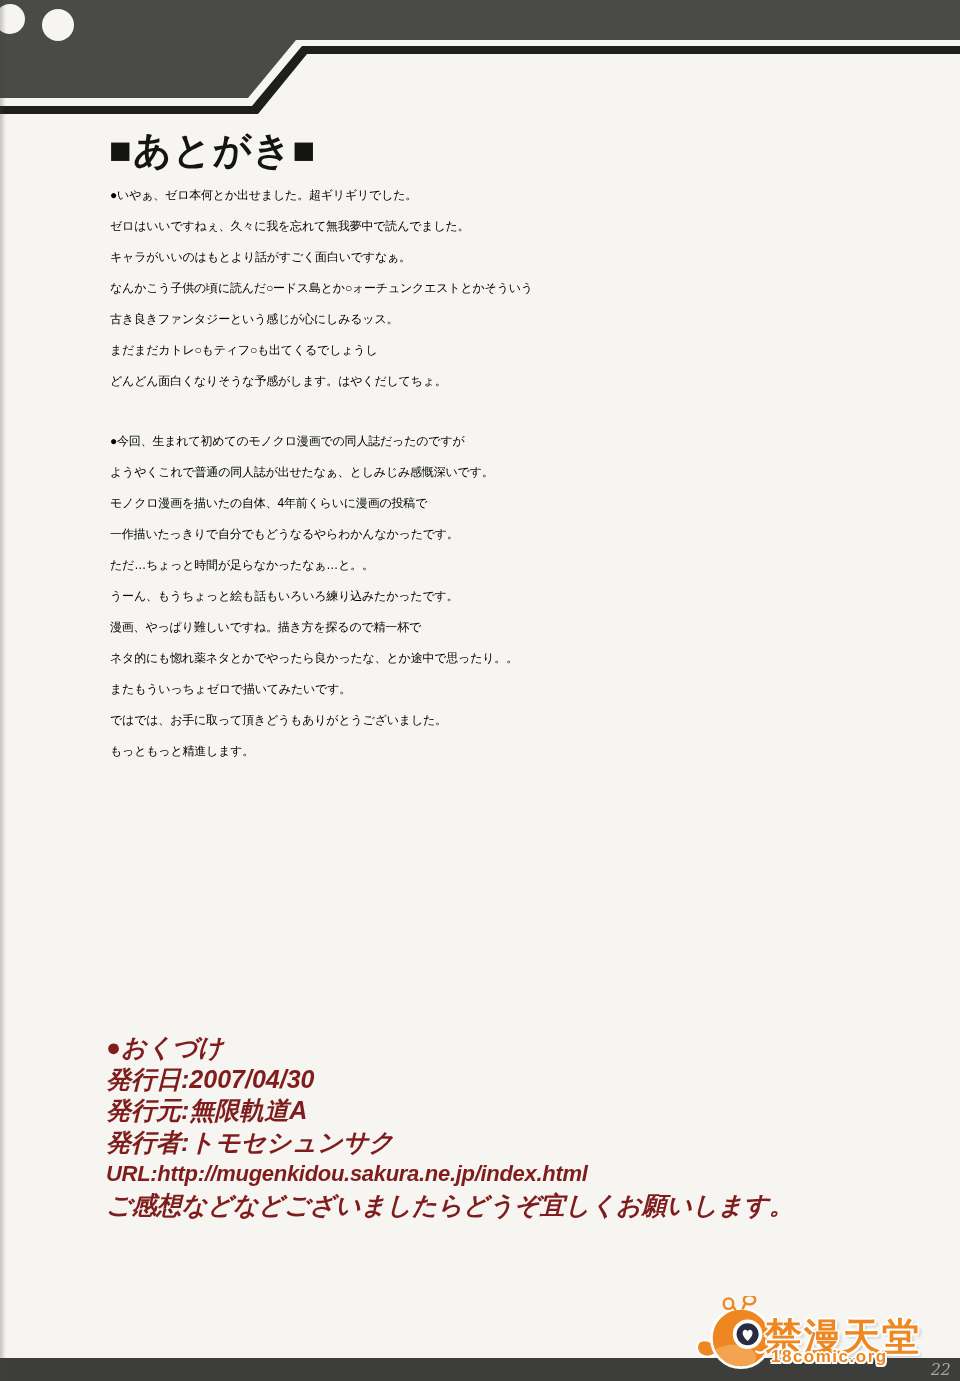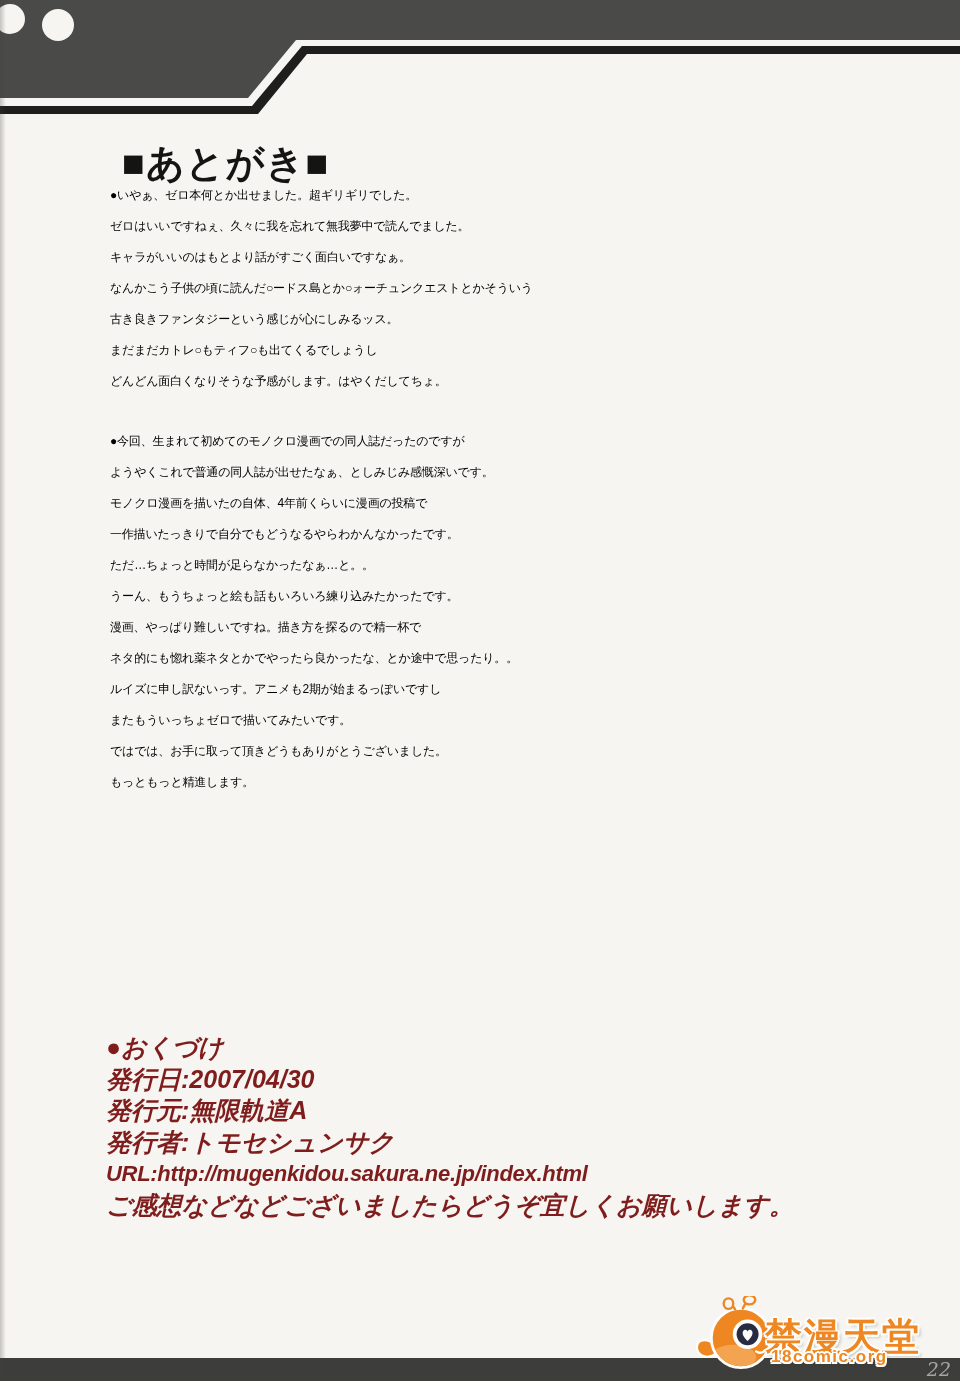--- a/index.html
+++ b/index.html
@@ -7,21 +7,21 @@
     position:relative; width:960px; height:1381px; margin:0 auto;
     background:#f6f5f2; overflow:hidden;
     font-family:"Liberation Sans","DejaVu Sans",sans-serif;
   }
   .banner { position:absolute; left:0; top:0; }
   .edge-shadow {
     position:absolute; left:0; top:0; bottom:0; width:6px; z-index:2;
     background:linear-gradient(to right, rgba(70,64,58,.28), rgba(70,64,58,0));
   }
   .title {
-    position:absolute; left:106px; top:122px; margin:16px;
+    position:absolute; left:106px; top:122px; margin:3px;
     font-size:38px; font-weight:bold; color:#141412; letter-spacing:1px;
     white-space:nowrap;
   }
   .para {
     position:absolute; left:102px; color:#000000;
     font-size:12px; line-height:31px; letter-spacing:-0.2px;
     white-space:nowrap;
     margin-left:8px;
   }
   .para1 { top:180px; }
@@ -32,21 +32,21 @@
     white-space:nowrap; letter-spacing:0;font-style:italic;
   }
   .c-line.latin { font-size:22px; line-height:31.5px; letter-spacing:-0.3px; }
   .footer-band {
     position:absolute; left:0; right:0; top:1358px; height:23px;
     background:#3d3d3b; z-index:1;
   }
   .page-num {
     position:absolute; right:9px; top:0px;
     font-family:"DejaVu Serif","Liberation Serif",serif; font-style:italic;
-    font-size:19px; color:#a6a6a3; line-height:23px;
+    font-size:16px; color:#a6a6a3; line-height:23px;
   }
   .watermark { position:absolute; left:695px; top:1292px; width:262px; height:89px; z-index:5; }
   .mascot { position:absolute; left:0; top:4px; }
   .wm-outline {
     color:#ee8722;
     text-shadow:
       -2px 0 0 #fdfdfb, 2px 0 0 #fdfdfb, 0 -2px 0 #fdfdfb, 0 2px 0 #fdfdfb,
       -1.5px -1.5px 0 #fdfdfb, 1.5px -1.5px 0 #fdfdfb,
       -1.5px 1.5px 0 #fdfdfb, 1.5px 1.5px 0 #fdfdfb,
       3px 3px 3px rgba(60,50,40,.25);
@@ -88,21 +88,20 @@
 
   <div class="para para2">
     <div class="line">●今回、生まれて初めてのモノクロ漫画での同人誌だったのですが</div>
     <div class="line">ようやくこれで普通の同人誌が出せたなぁ、としみじみ感慨深いです。</div>
     <div class="line">モノクロ漫画を描いたの自体、4年前くらいに漫画の投稿で</div>
     <div class="line">一作描いたっきりで自分でもどうなるやらわかんなかったです。</div>
     <div class="line">ただ…ちょっと時間が足らなかったなぁ…と。。</div>
     <div class="line">うーん、もうちょっと絵も話もいろいろ練り込みたかったです。</div>
     <div class="line">漫画、やっぱり難しいですね。描き方を探るので精一杯で</div>
     <div class="line">ネタ的にも惚れ薬ネタとかでやったら良かったな、とか途中で思ったり。。</div>
-    <div class="line">ルイズに申し訳ないっす。アニメも2期が始まるっぽいですし</div>
     <div class="line">またもういっちょゼロで描いてみたいです。</div>
     <div class="line">ではでは、お手に取って頂きどうもありがとうございました。</div>
     <div class="line">もっともっと精進します。</div>
   </div>
 
   <div class="colophon">
     <div class="c-line">●おくづけ</div>
     <div class="c-line">発行日:2007/04/30</div>
     <div class="c-line">発行元:無限軌道A</div>
     <div class="c-line">発行者:トモセシュンサク</div>

